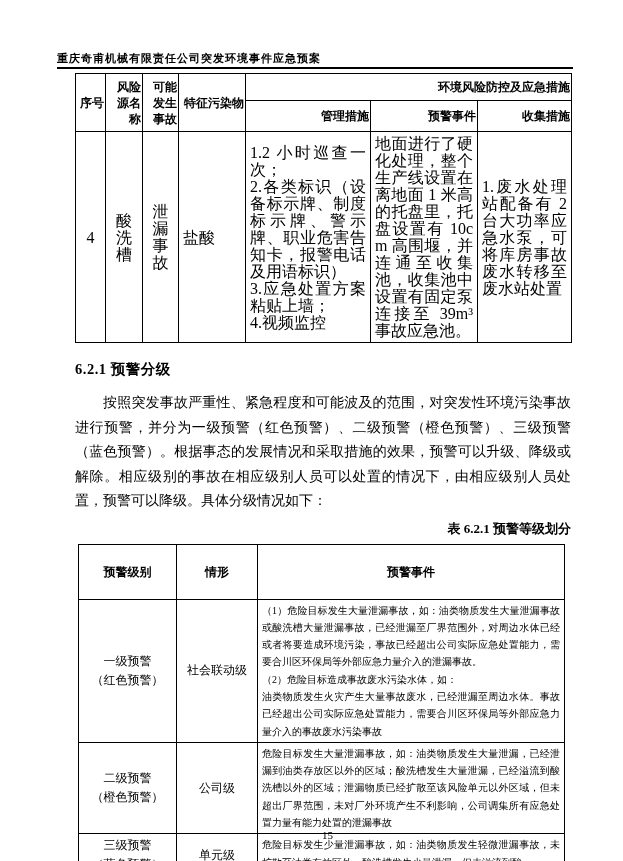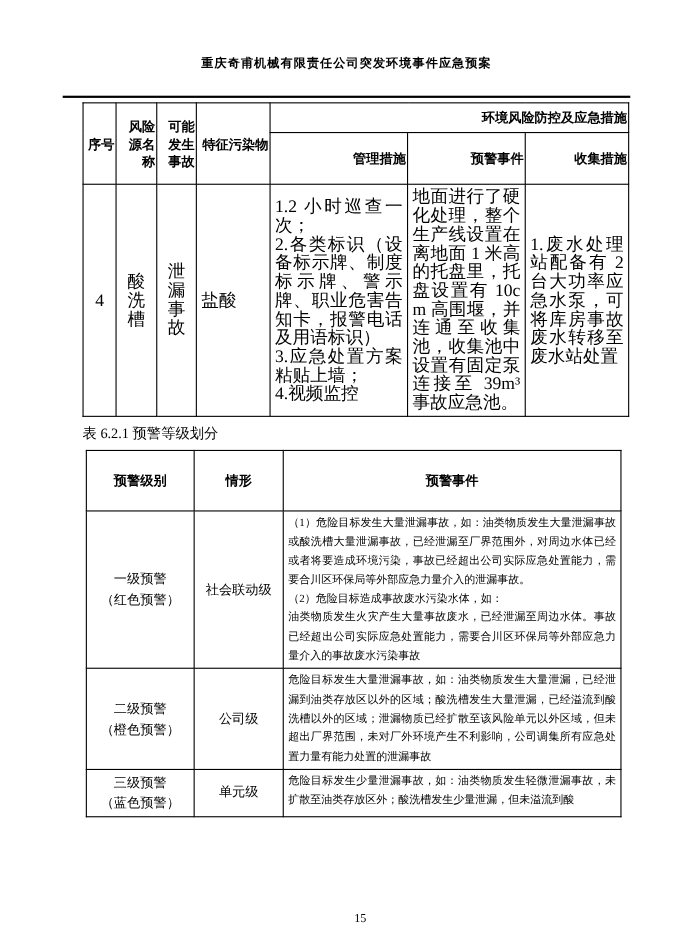--- a/index.html
+++ b/index.html
@@ -10,23 +10,22 @@
     color: #000;
     position: relative;
     overflow: hidden;
   }
   .page { width: 623px; height: 861px; background: #fff; position: relative; }
 
   
   .doc-header {
     margin: 0 50px 0 57px;
     padding-top: 48px;
-    text-align: center;
     border-bottom: 2px solid #000;
-    padding-bottom: 21px;
+    padding-bottom: 1px;
   }
   .doc-header span { font-size: 11px; font-weight: bold; letter-spacing: 1px; }
 
   .content { margin: 0 52px 0 75px; }
 
   table { border-collapse: collapse; table-layout: fixed; }
   td, th { border: 1px solid #000; }
 
   
   .risk-table { width: 496px; margin-top: 4px; }
@@ -40,21 +39,21 @@
   .prewrap { white-space: pre-line; }
 
   
   .h2 { font-size: 16px; font-weight: normal; margin-top: 30px; letter-spacing: 1px; }
   .h3 { font-size: 14.5px; font-weight: bold; margin-top: 17px; letter-spacing: 0.5px; }
   .para {
     margin-top: 12px;
     font-size: 14px; line-height: 24.5px;
     text-indent: 2em; text-align: justify; word-break: break-all;
   }
-  .caption { text-align: left; font-weight: normal; font-size: 13px; margin-top: 6px; }
+  .caption { text-align: right; font-weight: bold; font-size: 13px; margin-top: 6px; }
 
   
   .warn-table { width: 486px; margin: 6px 0 0 3px; }
   .warn-table th {
     font-size: 12px; font-weight: bold; text-align: center; padding: 19px; line-height: 16px;
   }
   .warn-table td.level, .warn-table td.situation {
     font-size: 12px; text-align: center; vertical-align: middle; line-height: 19px; padding: 2px;
   }
   .warn-table td.event {
@@ -90,41 +89,43 @@
       </colgroup>
       <thead>
         <tr>
           <th rowspan="2">序号</th>
           <th rowspan="2">风险源名称</th>
           <th rowspan="2">可能发生事故</th>
           <th rowspan="2">特征污染物</th>
           <th colspan="3" style="height:27px">环境风险防控及应急措施</th>
         </tr>
         <tr>
-          <th style="height:47px">管理措施</th>
+          <th style="height:31px">管理措施</th>
           <th>预警事件</th>
           <th>收集措施</th>
         </tr>
       </thead>
       <tbody>
         <tr>
           <td class="center">4</td>
           <td class="center">酸洗槽</td>
           <td class="center">泄漏事故</td>
           <td class="left">盐酸</td>
           <td class="left prewrap">1.2 小时巡查一次；
 2.各类标识（设备标示牌、制度标示牌、警示牌、职业危害告知卡，报警电话及用语标识）
 3.应急处置方案粘贴上墙；
 4.视频监控</td>
           <td class="left">地面进行了硬化处理，整个生产线设置在离地面 1 米高的托盘里，托盘设置有 10cm 高围堰，并连通至收集池，收集池中设置有固定泵连接至 39m³事故应急池。</td>
           <td class="left" style="vertical-align:middle">1.废水处理站配备有 2 台大功率应急水泵，可将库房事故废水转移至废水站处置</td>
         </tr>
       </tbody>
     </table>
 
+    <div class="h3">6.2.1 预警分级</div>
+    <p class="para">按照突发事故严重性、紧急程度和可能波及的范围，对突发性环境污染事故进行预警，并分为一级预警（红色预警）、二级预警（橙色预警）、三级预警（蓝色预警）。根据事态的发展情况和采取措施的效果，预警可以升级、降级或解除。相应级别的事故在相应级别人员可以处置的情况下，由相应级别人员处置，预警可以降级。具体分级情况如下：</p>
     <div class="caption">表 6.2.1  预警等级划分</div>
 
     <table class="warn-table">
       <colgroup>
         <col style="width:98px">
           <col style="width:81px">
           <col style="width:307px">
       </colgroup>
       <thead>
         <tr>

